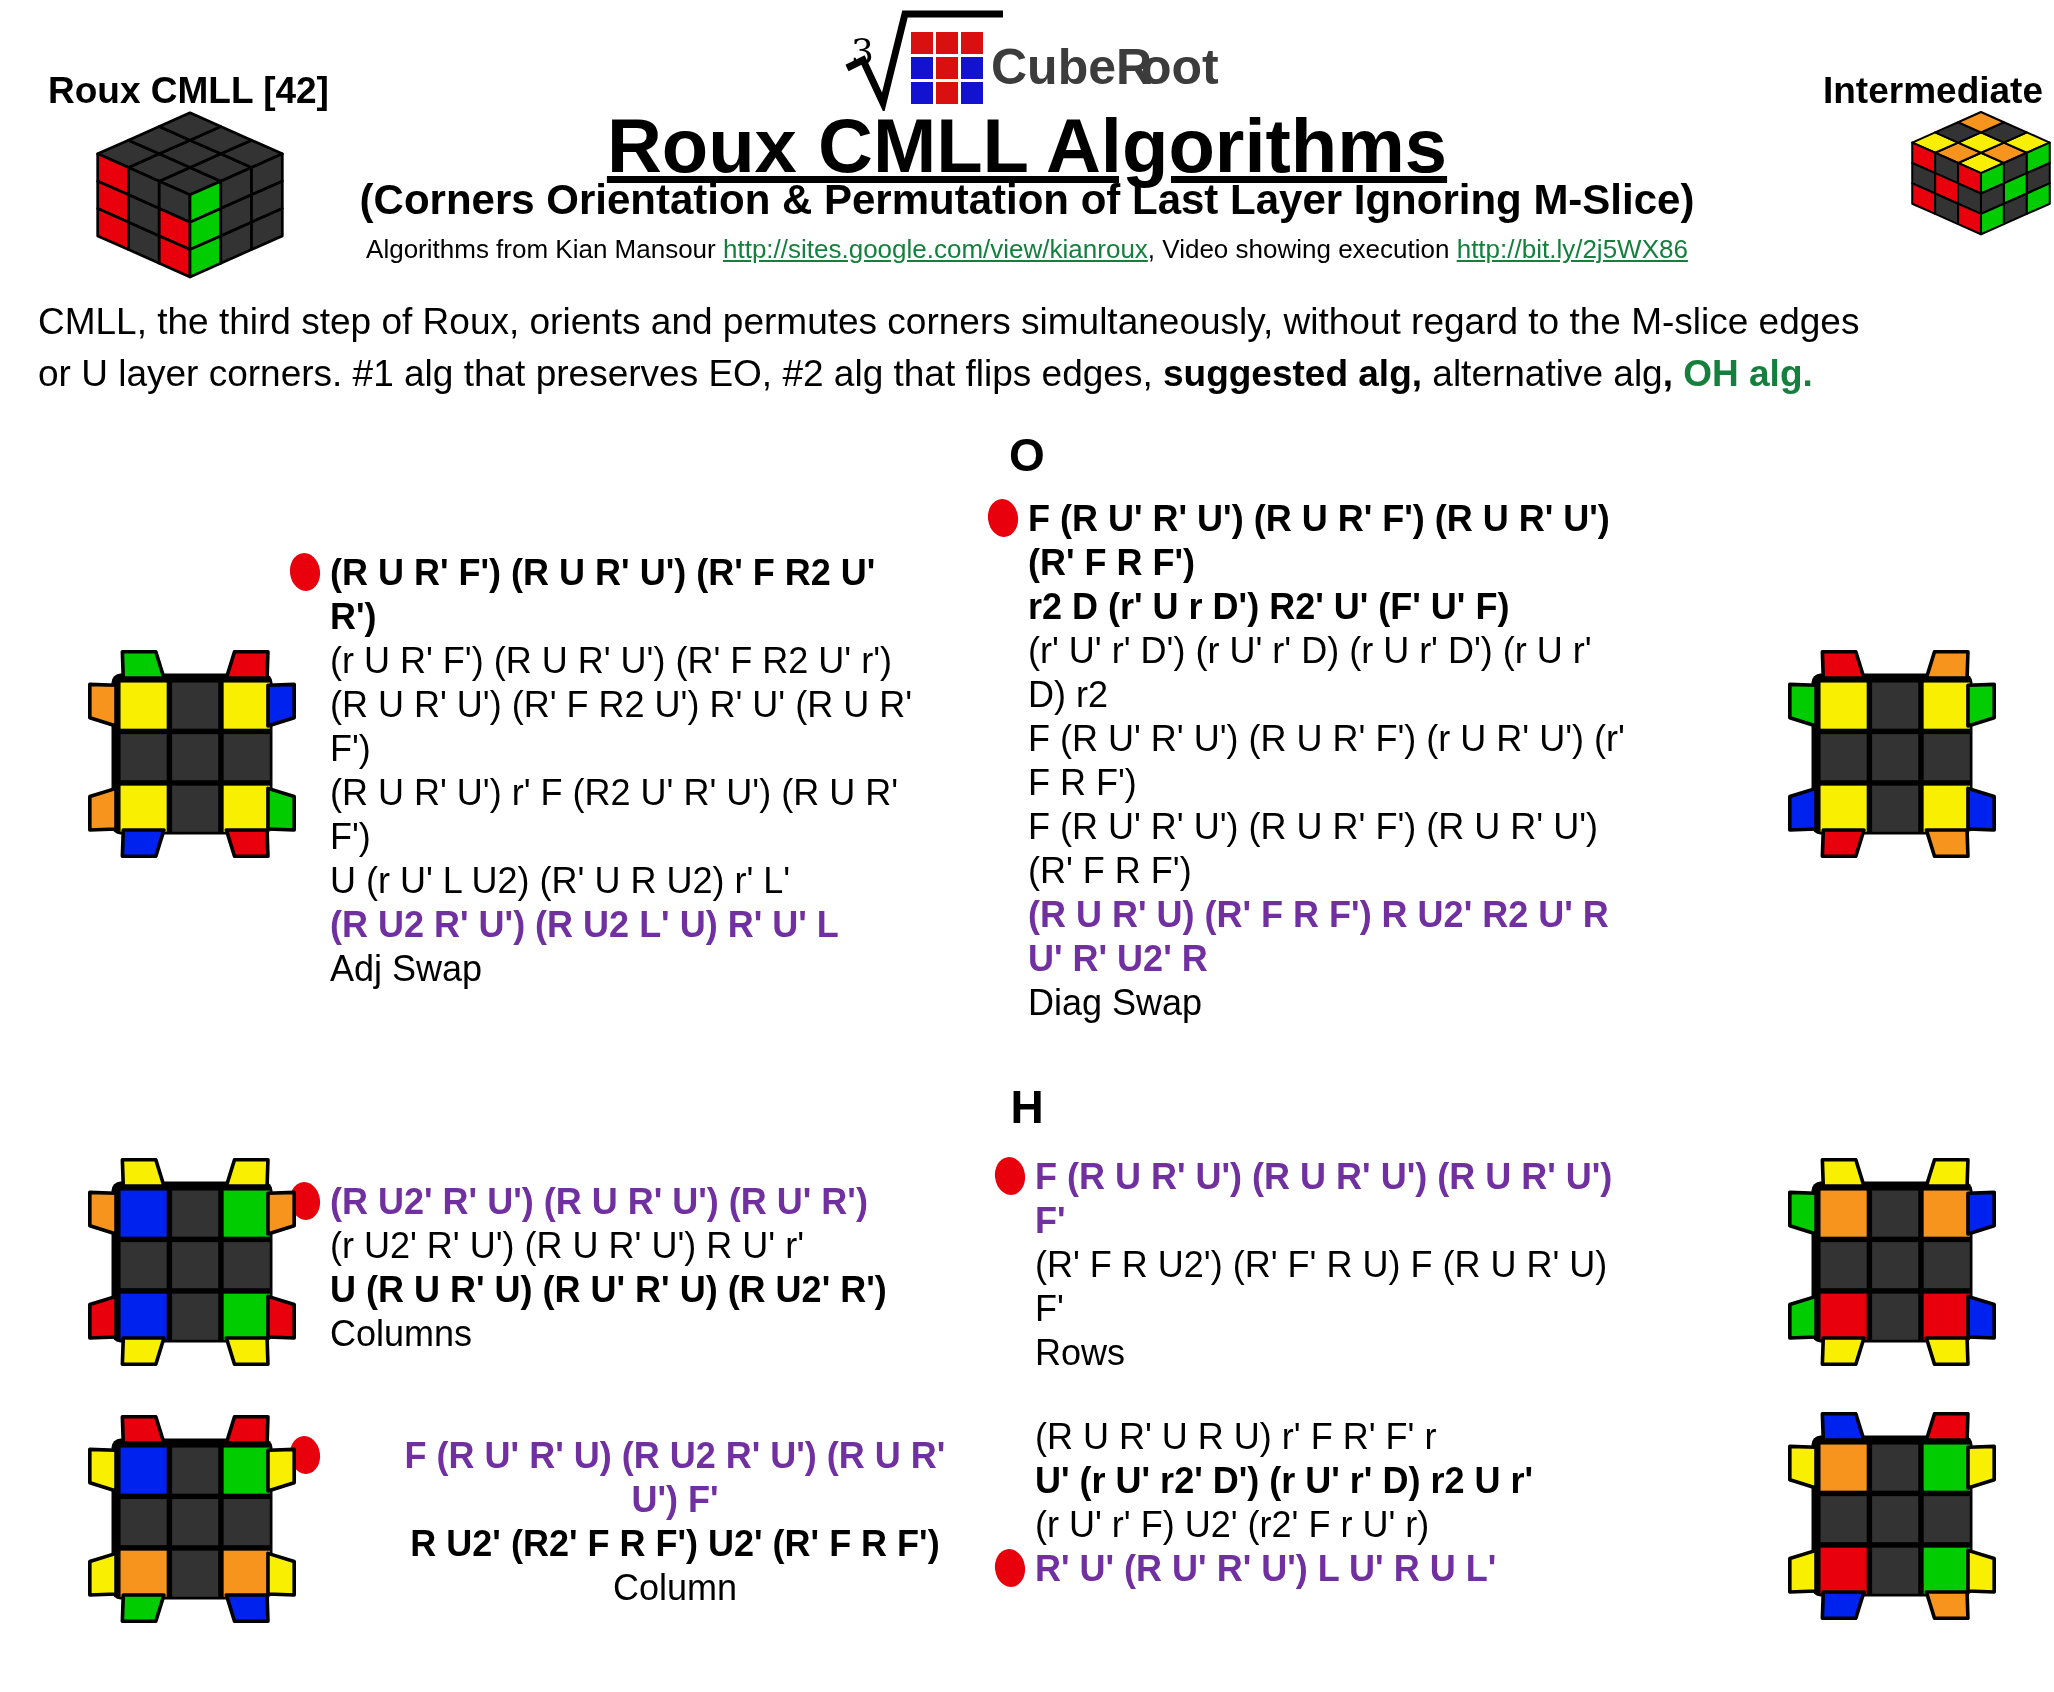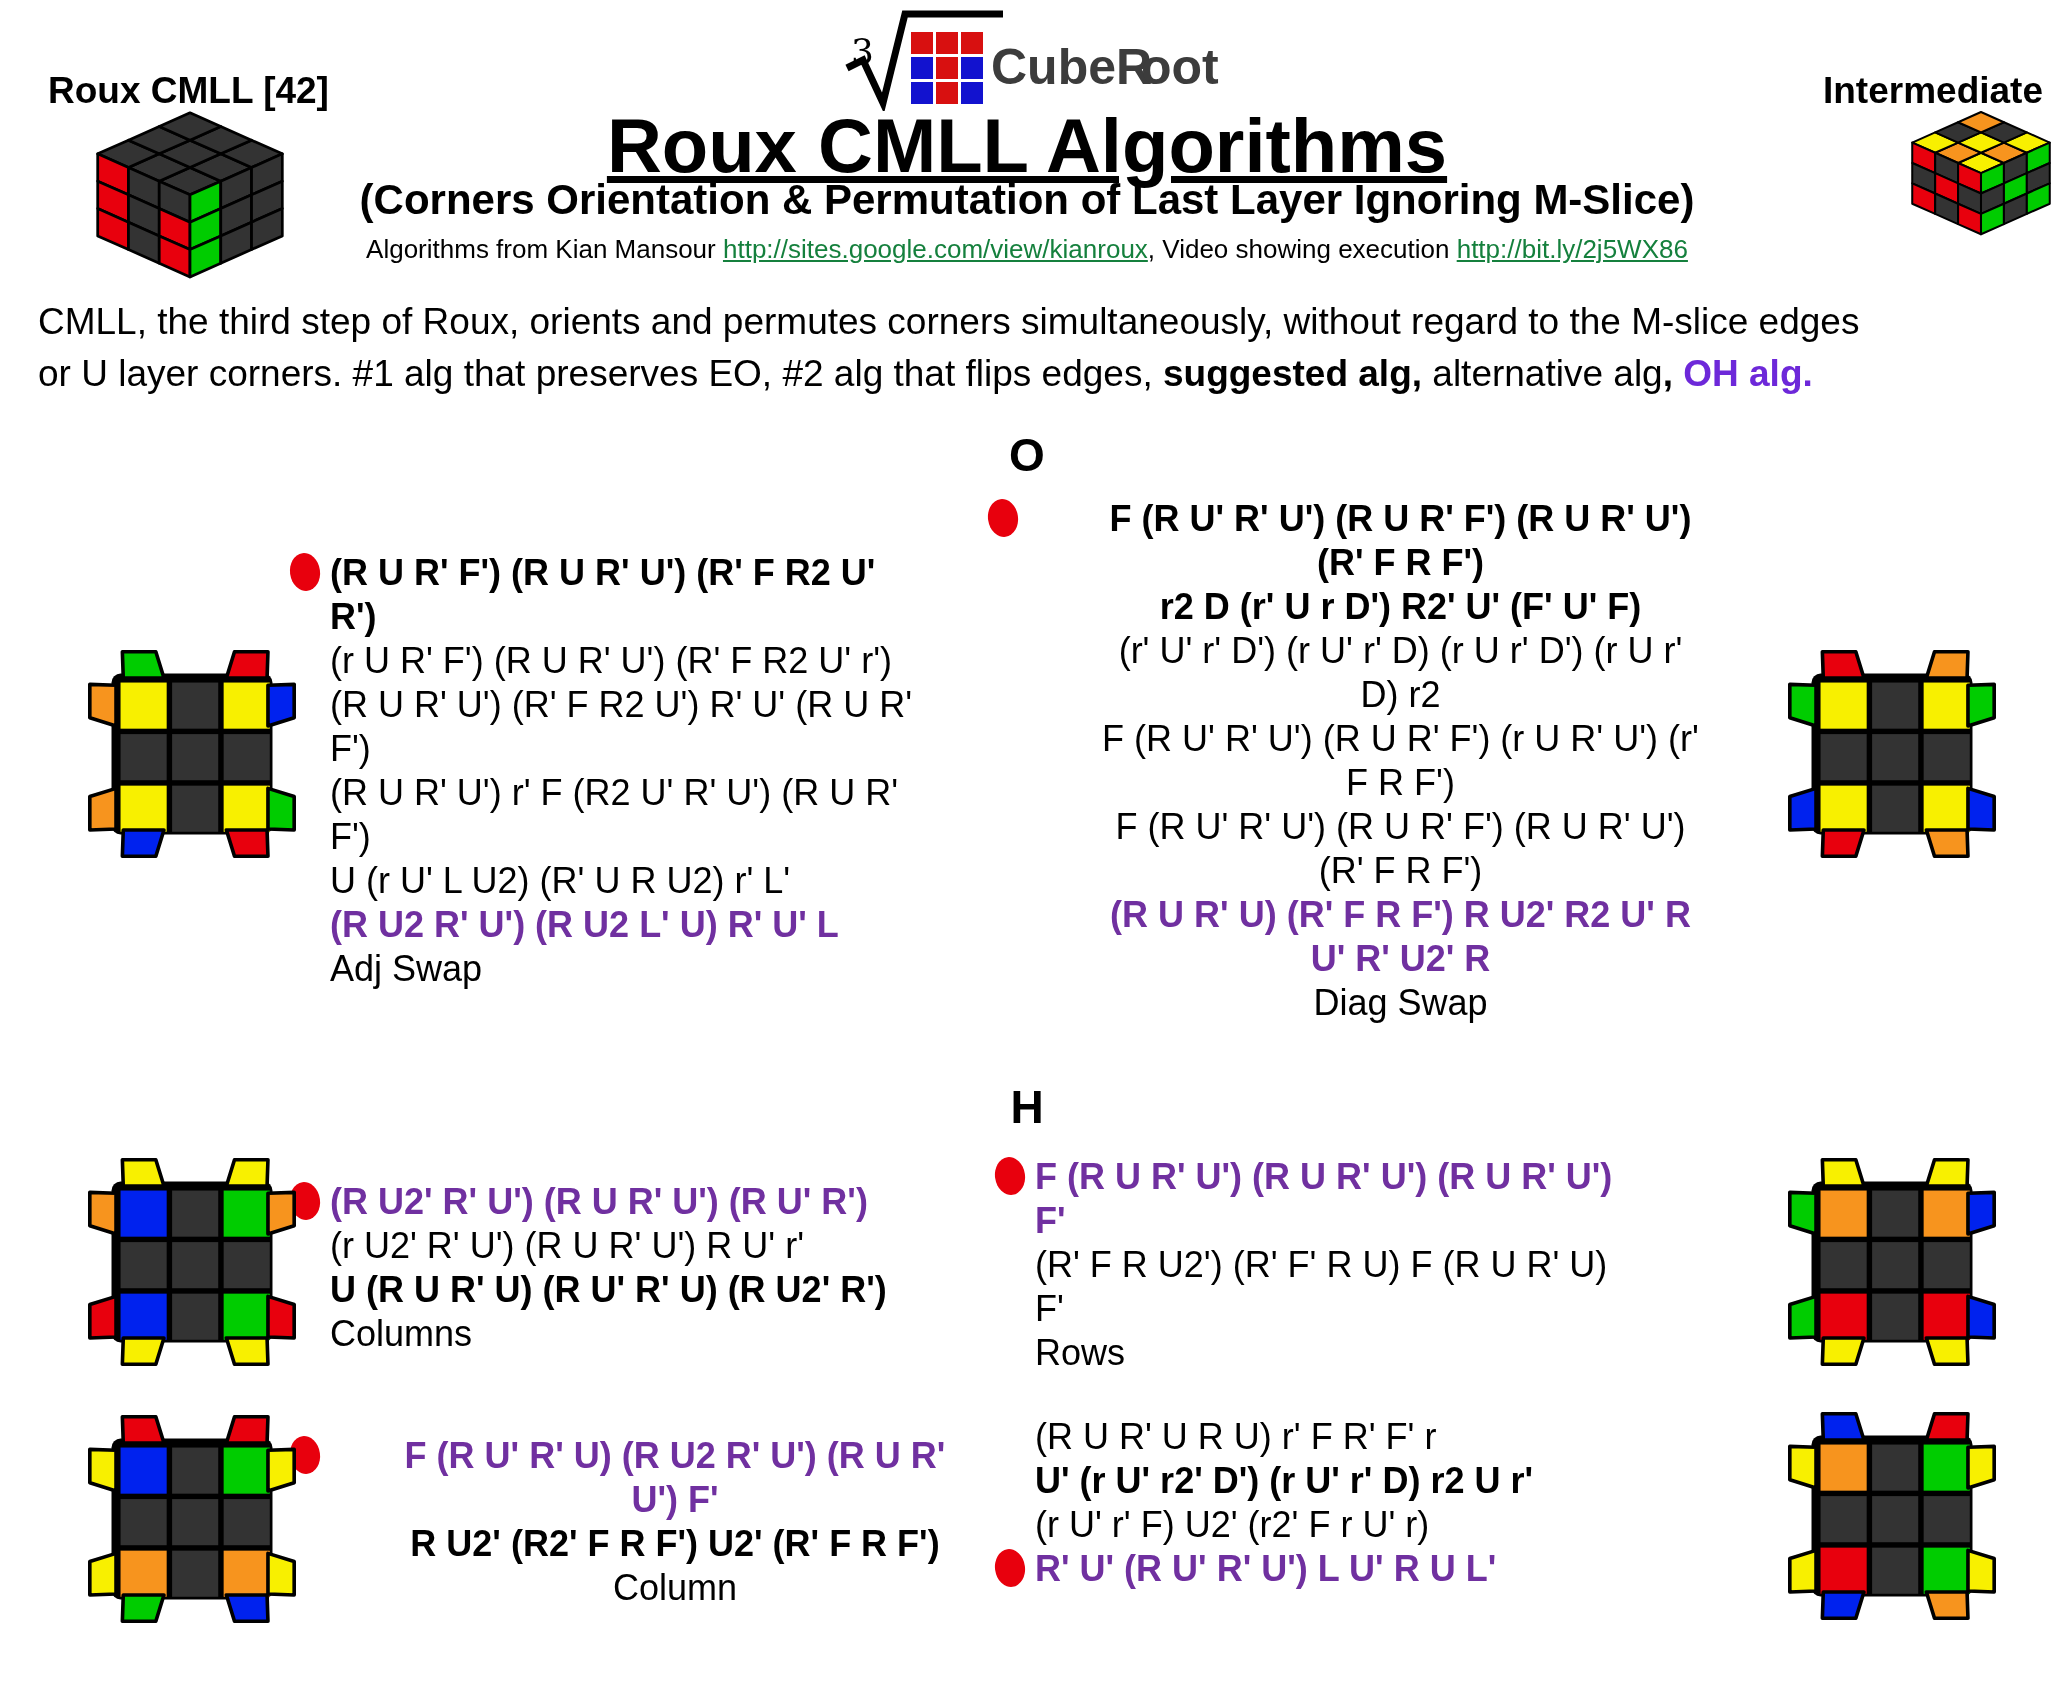--- a/index.html
+++ b/index.html
@@ -12,33 +12,33 @@
   .title{position:absolute;left:0;top:104px;width:100%;text-align:center;
          font-size:76px;font-weight:bold;line-height:1.1;white-space:nowrap;text-decoration:underline;}
   .subtitle{position:absolute;left:0;top:176px;width:100%;text-align:center;
             font-size:42px;font-weight:bold;white-space:nowrap;}
   .credit{position:absolute;left:0;top:234px;width:100%;text-align:center;
           font-size:26px;white-space:nowrap;}
   .credit a{color:#15803d;text-decoration:underline;cursor:pointer;}
   .intro{position:absolute;left:38px;top:296px;width:2000px;font-size:37px;line-height:52px;}
   .intro .ln{white-space:nowrap;}
   .seg-b{font-weight:bold;}
-  .seg-p{font-weight:bold;color:#6d28d9;}
+  .seg-p{font-weight:bold;color:#15803d;}
   .section-heading{position:absolute;left:0;width:100%;text-align:center;
                    font-size:46px;font-weight:bold;}
   #heading-o{top:428px;}
   #heading-h{top:1080px;}
   .alg-block{position:absolute;font-size:36px;line-height:44px;}
   .alg-line{white-space:nowrap;}
   .s-b{font-weight:bold;}
   .s-p{font-weight:bold;color:#7030a0;}
   .dot{position:absolute;left:-40px;width:30px;height:38px;border-radius:50%;
        background:#e8000d;transform:rotate(-8deg);}
   #block-o-left{left:330px;top:551px;width:690px;}
-  #block-o-right{left:1028px;top:497px;width:745px;text-align:center;}
+  #block-o-right{left:1028px;top:497px;width:745px;}
   #block-h-columns{left:330px;top:1180px;width:690px;}
   #block-h-rows{left:1035px;top:1155px;width:740px;}
   #block-h-column{left:330px;top:1434px;width:690px;text-align:center;}
   #block-h-row{left:1035px;top:1415px;width:740px;}
   .flatcube{position:absolute;width:208px;height:208px;}
   .flatcube svg{width:100%;height:100%;}
   #cube-o-left{left:88px;top:650px;}
   #cube-o-right{left:1788px;top:650px;}
   #cube-h-columns{left:88px;top:1158px;}
   #cube-h-rows{left:1788px;top:1158px;}

